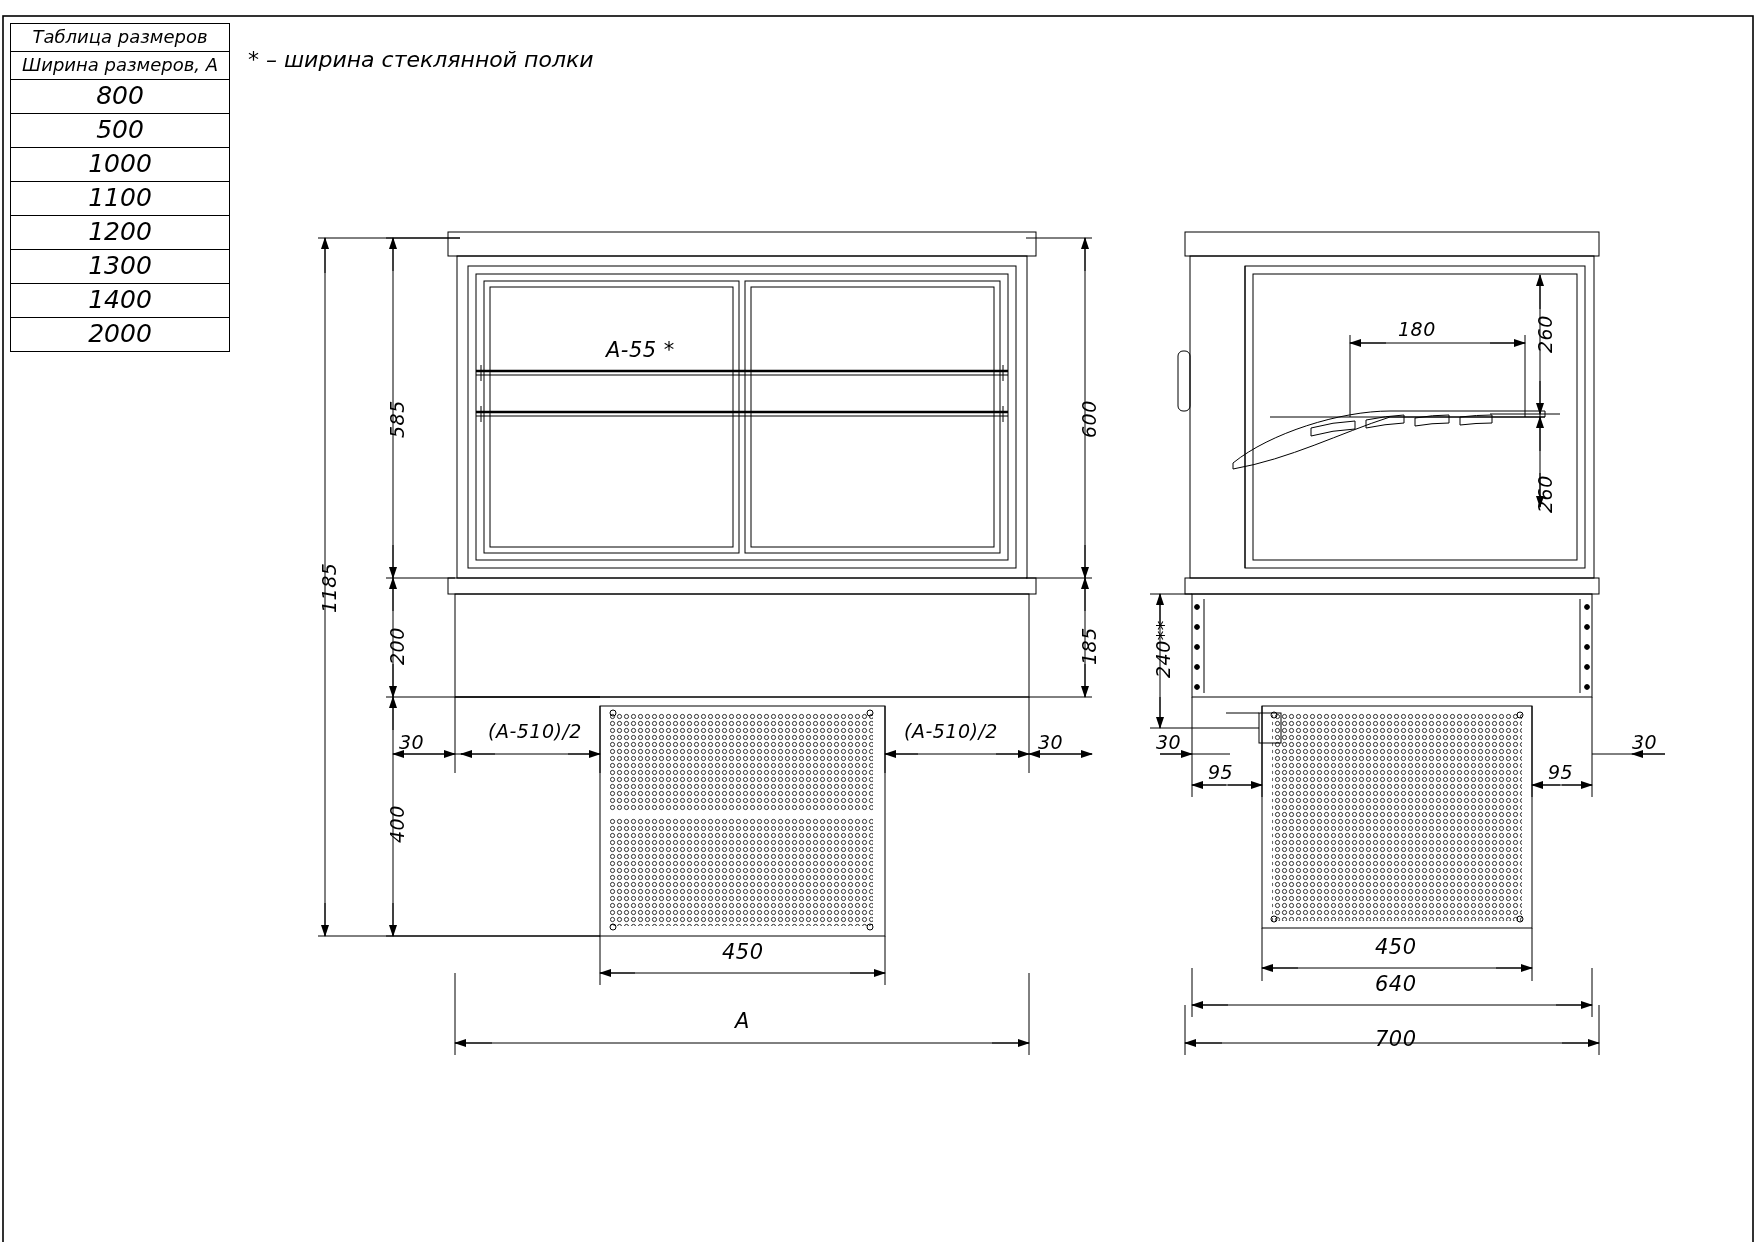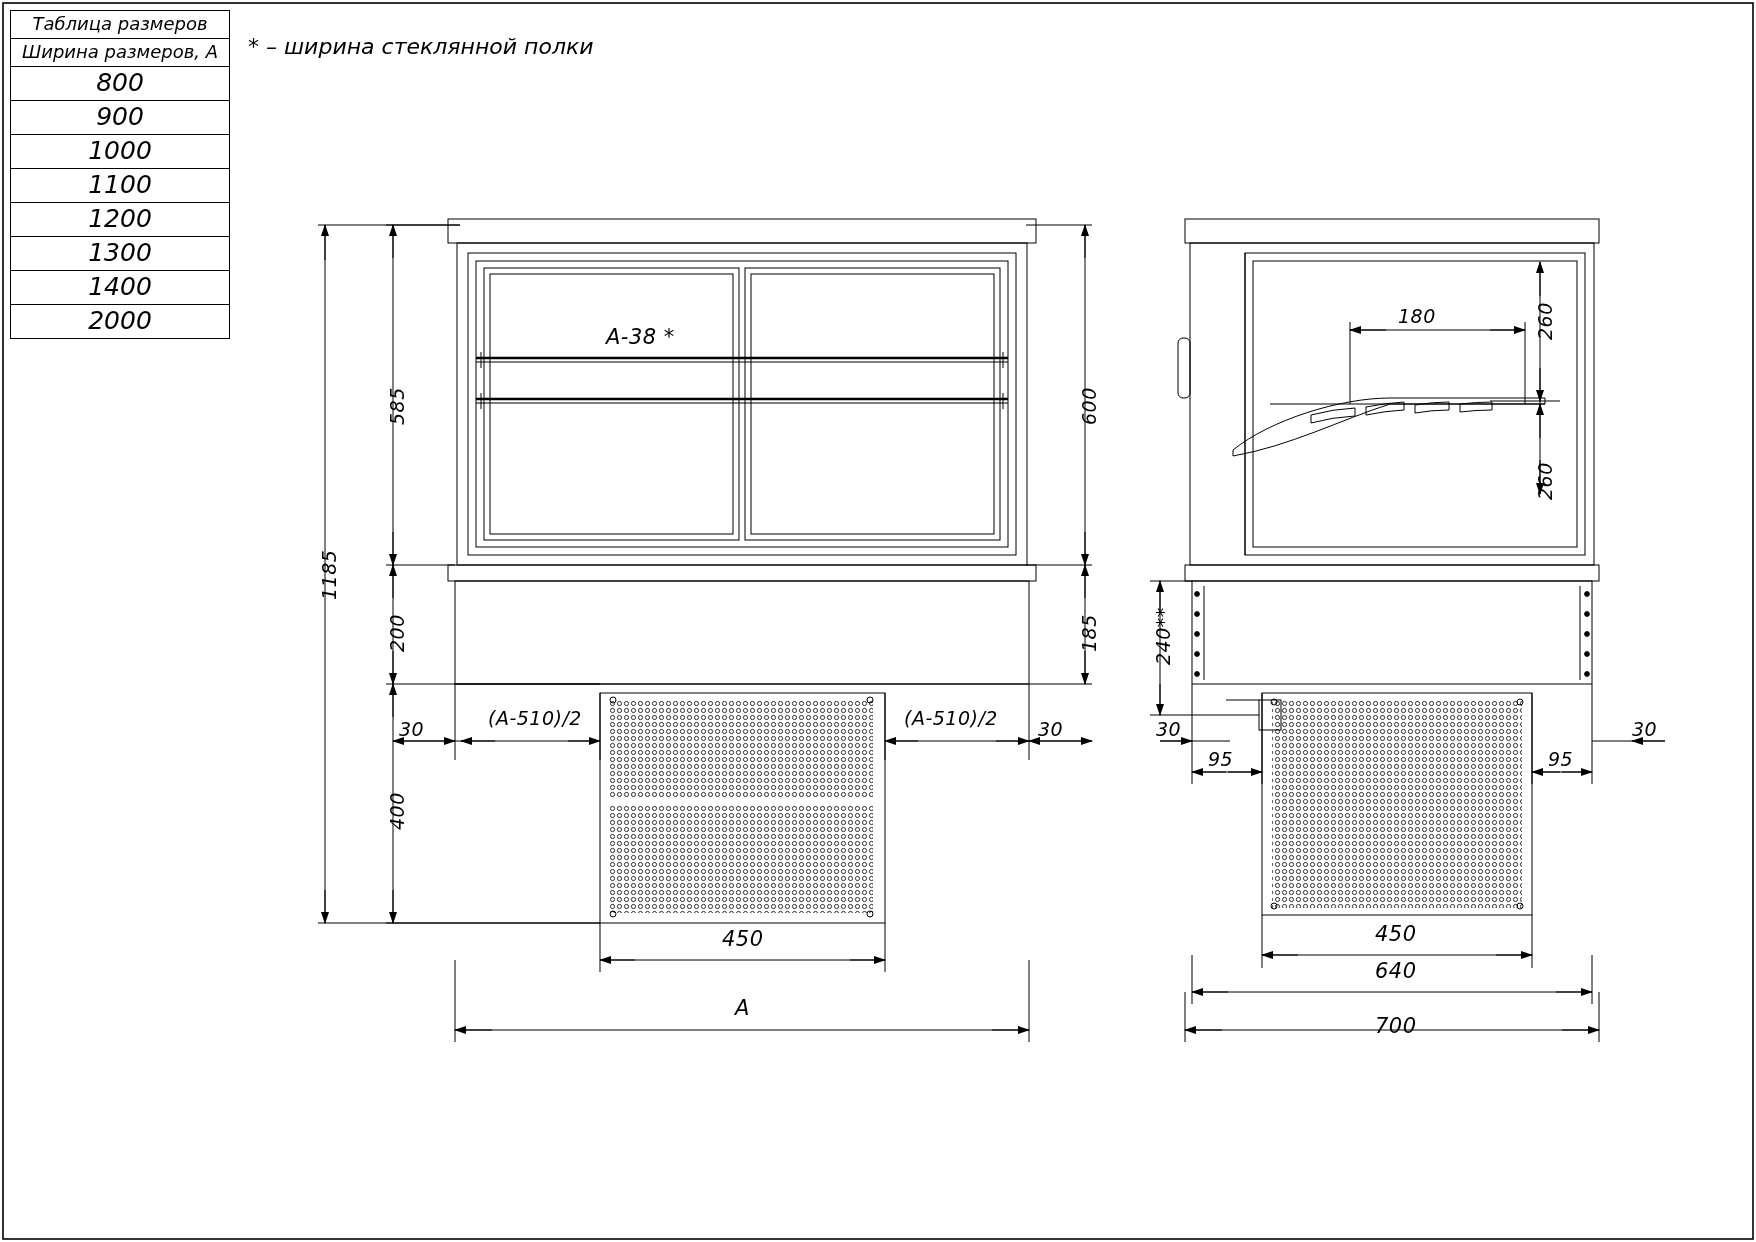--- a/index.html
+++ b/index.html
@@ -9,21 +9,21 @@
   }
   body {
     width: 1756px;
     height: 1242px;
     position: relative;
     font-family: "DejaVu Sans", sans-serif;
     overflow: hidden;
   }
   #sheet {
     position: absolute;
-    left: 0; top: 0;
+    left: 0; top: 13px;
     width: 1756px;
     height: 1182px;
   }
   .lbl {
     position: absolute;
     font-family: "DejaVu Sans", sans-serif;
     font-style: italic;
     color: #000;
     white-space: nowrap;
   }
@@ -278,21 +278,21 @@
         <tr>
       <td class="hdr">Таблица размеров</td>
     </tr>
     <tr>
       <td class="hdr">Ширина размеров, А</td>
     </tr>
     <tr>
           <td>800</td>
         </tr>
     <tr>
-          <td>900</td>
+          <td>500</td>
         </tr>
     <tr>
           <td>1000</td>
         </tr>
     <tr>
           <td>1100</td>
         </tr>
     <tr>
           <td>1200</td>
         </tr>
@@ -303,21 +303,21 @@
           <td>1400</td>
         </tr>
     <tr>
           <td>2000</td>
         </tr>
   </tbody>
     </table>
 
   <div class="lbl note" style="left:248px; top:14px;margin-top:20px;">* – ширина стеклянной полки</div>
 
-  <div class="lbl dim" style="left:606px; top:325px; font-size:21px;">А-38 *</div>
+  <div class="lbl dim" style="left:606px; top:325px; font-size:21px;">А-55 *</div>
 
   <div class="lbl dim rot" style="left:318px; top:600px;">1185</div>
   <div class="lbl dim rot" style="left:386px; top:425px;">585</div>
   <div class="lbl dim rot" style="left:386px; top:652px;">200</div>
   <div class="lbl dim rot" style="left:386px; top:830px;">400</div>
   <div class="lbl dim rot" style="left:1078px; top:425px;">600</div>
   <div class="lbl dim rot" style="left:1078px; top:652px;">185</div>
 
   <div class="lbl dim" style="left:399px; top:718px;">30</div>
   <div class="lbl dim" style="left:1038px; top:718px;">30</div>

